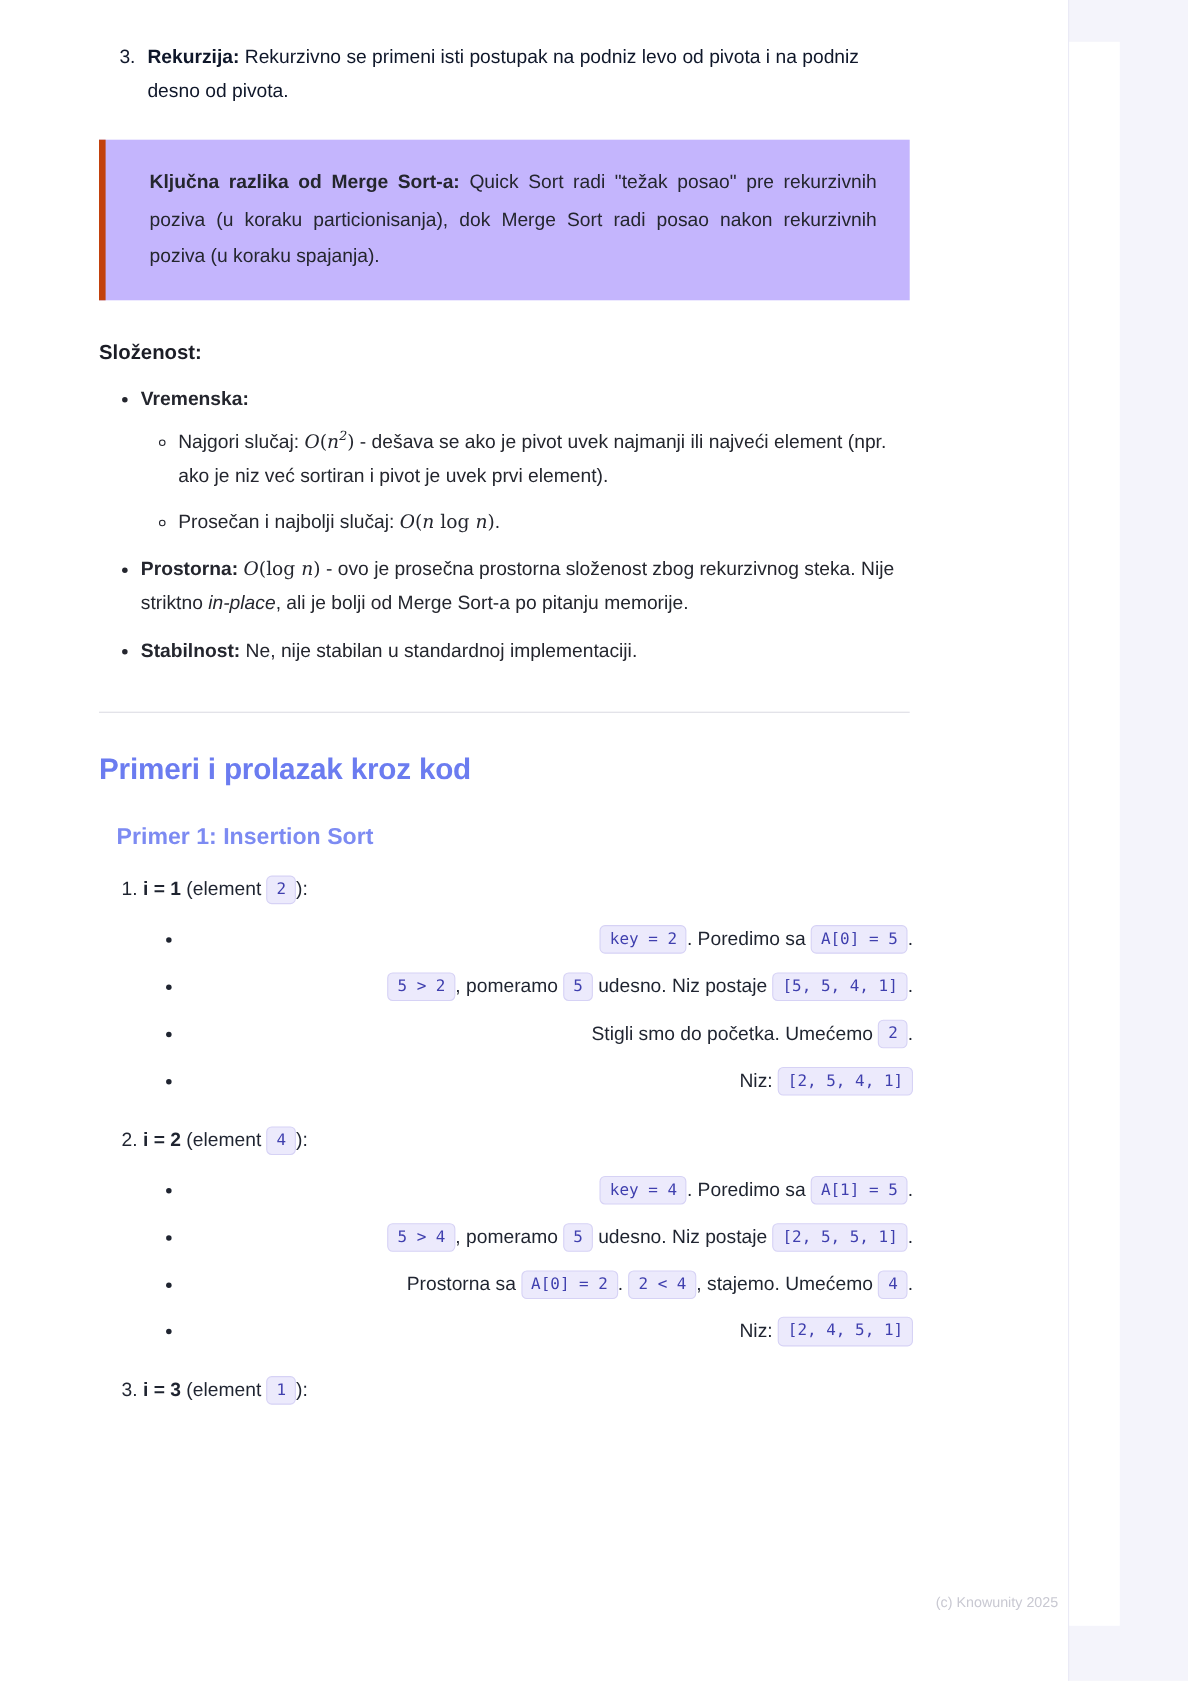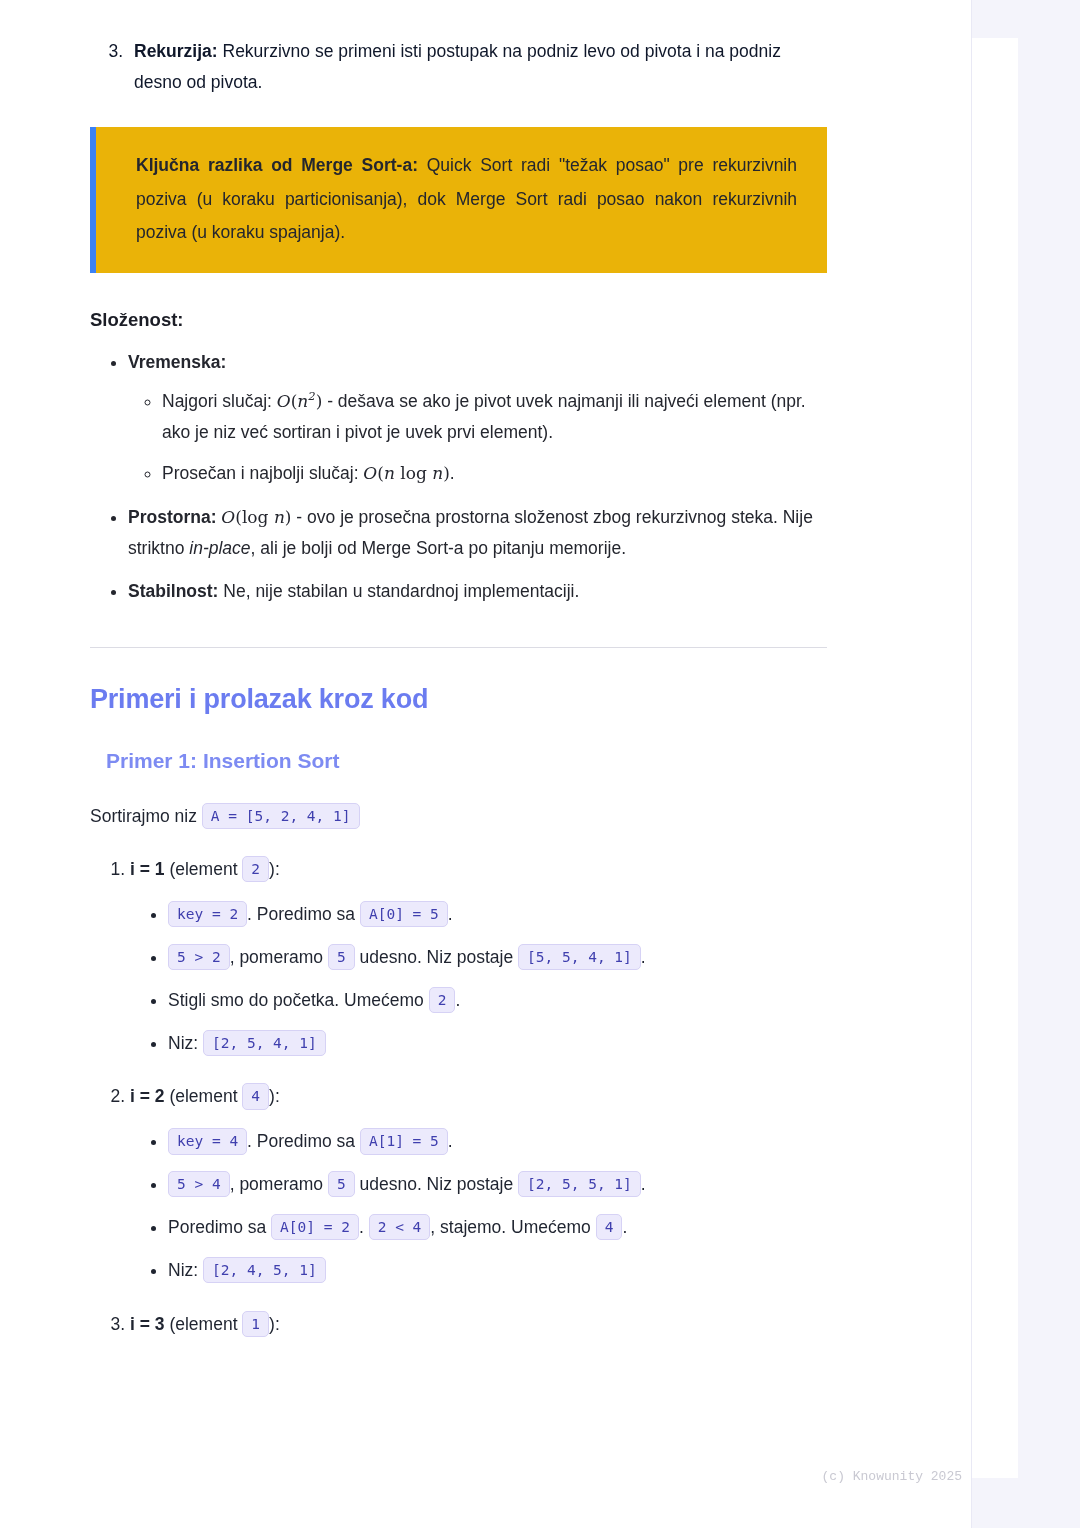--- a/index.html
+++ b/index.html
@@ -55,22 +55,22 @@
   ol.top-list > li {
     font-size: 17.5px;
     line-height: 1.75;
     color: #0f172a;
     padding-left: 6px;
   }
 
   
   .callout {
     margin-top: 30px;
-    background: #eab308;
-    border-left: 6px solid #3b82f6;
+    background: #c4b5fd;
+    border-left: 6px solid #c2410c;
     padding: 22px 30px 24px 40px;
     box-sizing: border-box;
     width: 737px;
   }
   .callout p {
     margin: 0;
     font-size: 17.5px;
     line-height: 1.9;
     text-align: justify;
     color: #24262e;
@@ -177,29 +177,30 @@
   }
   ol.steps ul.inner {
     margin: 10px 0 18px 0;
     padding-left: 38px;
     list-style: disc;
   }
   ol.steps ul.inner > li {
     font-size: 17.5px;
     line-height: 2.05;
     margin-bottom: 7px;
+    text-align: right;
   }
 
   .watermark {
     position: absolute;
     right: 118px;
-    bottom: 44px;
+    bottom: 64px;
     font-size: 13px;
     color: #c9c9d2;
-    font-family: Liberation Mono, monospace;
+    font-family: Liberation Sans, sans-serif;
   }
 </style>
 </head>
 <body>
 
 <div class="page">
 
   <div class="right-strip">
     <div class="right-strip-inner"></div>
   </div>
@@ -236,40 +237,37 @@
         <b>Stabilnost:</b><span> Ne, nije stabilan u standardnoj implementaciji.</span>
       </li>
     </ul>
 
     <hr class="rule">
 
     <h1 class="h1">Primeri i prolazak kroz kod</h1>
 
     <h2 class="h2">Primer 1: Insertion Sort</h2>
 
-    <div class="line-sort">
-      <span>Sortirajmo niz </span><span class="code">A = [5, 2, 4, 1]</span>
-    </div>
 
     <ol class="steps">
       <li>
         <b>i = 1</b><span> (element </span><span class="code">2</span><span>):</span>
         <ul class="inner">
             <li><span class="code">key = 2</span><span>. Poredimo sa </span><span class="code">A[0] = 5</span><span>.</span></li>
             <li><span class="code">5 &gt; 2</span><span>, pomeramo </span><span class="code">5</span><span> udesno. Niz postaje </span><span class="code">[5, 5, 4, 1]</span><span>.</span></li>
             <li><span>Stigli smo do početka. Umećemo </span><span class="code">2</span><span>.</span></li>
             <li><span>Niz: </span><span class="code">[2, 5, 4, 1]</span></li>
           </ul>
       </li>
       <li>
         <b>i = 2</b><span> (element </span><span class="code">4</span><span>):</span>
         <ul class="inner">
             <li><span class="code">key = 4</span><span>. Poredimo sa </span><span class="code">A[1] = 5</span><span>.</span></li>
             <li><span class="code">5 &gt; 4</span><span>, pomeramo </span><span class="code">5</span><span> udesno. Niz postaje </span><span class="code">[2, 5, 5, 1]</span><span>.</span></li>
-            <li><span>Poredimo sa </span><span class="code">A[0] = 2</span><span>. </span><span class="code">2 &lt; 4</span><span>, stajemo. Umećemo </span><span class="code">4</span><span>.</span></li>
+            <li><span>Prostorna sa </span><span class="code">A[0] = 2</span><span>. </span><span class="code">2 &lt; 4</span><span>, stajemo. Umećemo </span><span class="code">4</span><span>.</span></li>
             <li><span>Niz: </span><span class="code">[2, 4, 5, 1]</span></li>
           </ul>
       </li>
       <li>
         <b>i = 3</b><span> (element </span><span class="code">1</span><span>):</span>
       </li>
     </ol>
 
   </div>
 

